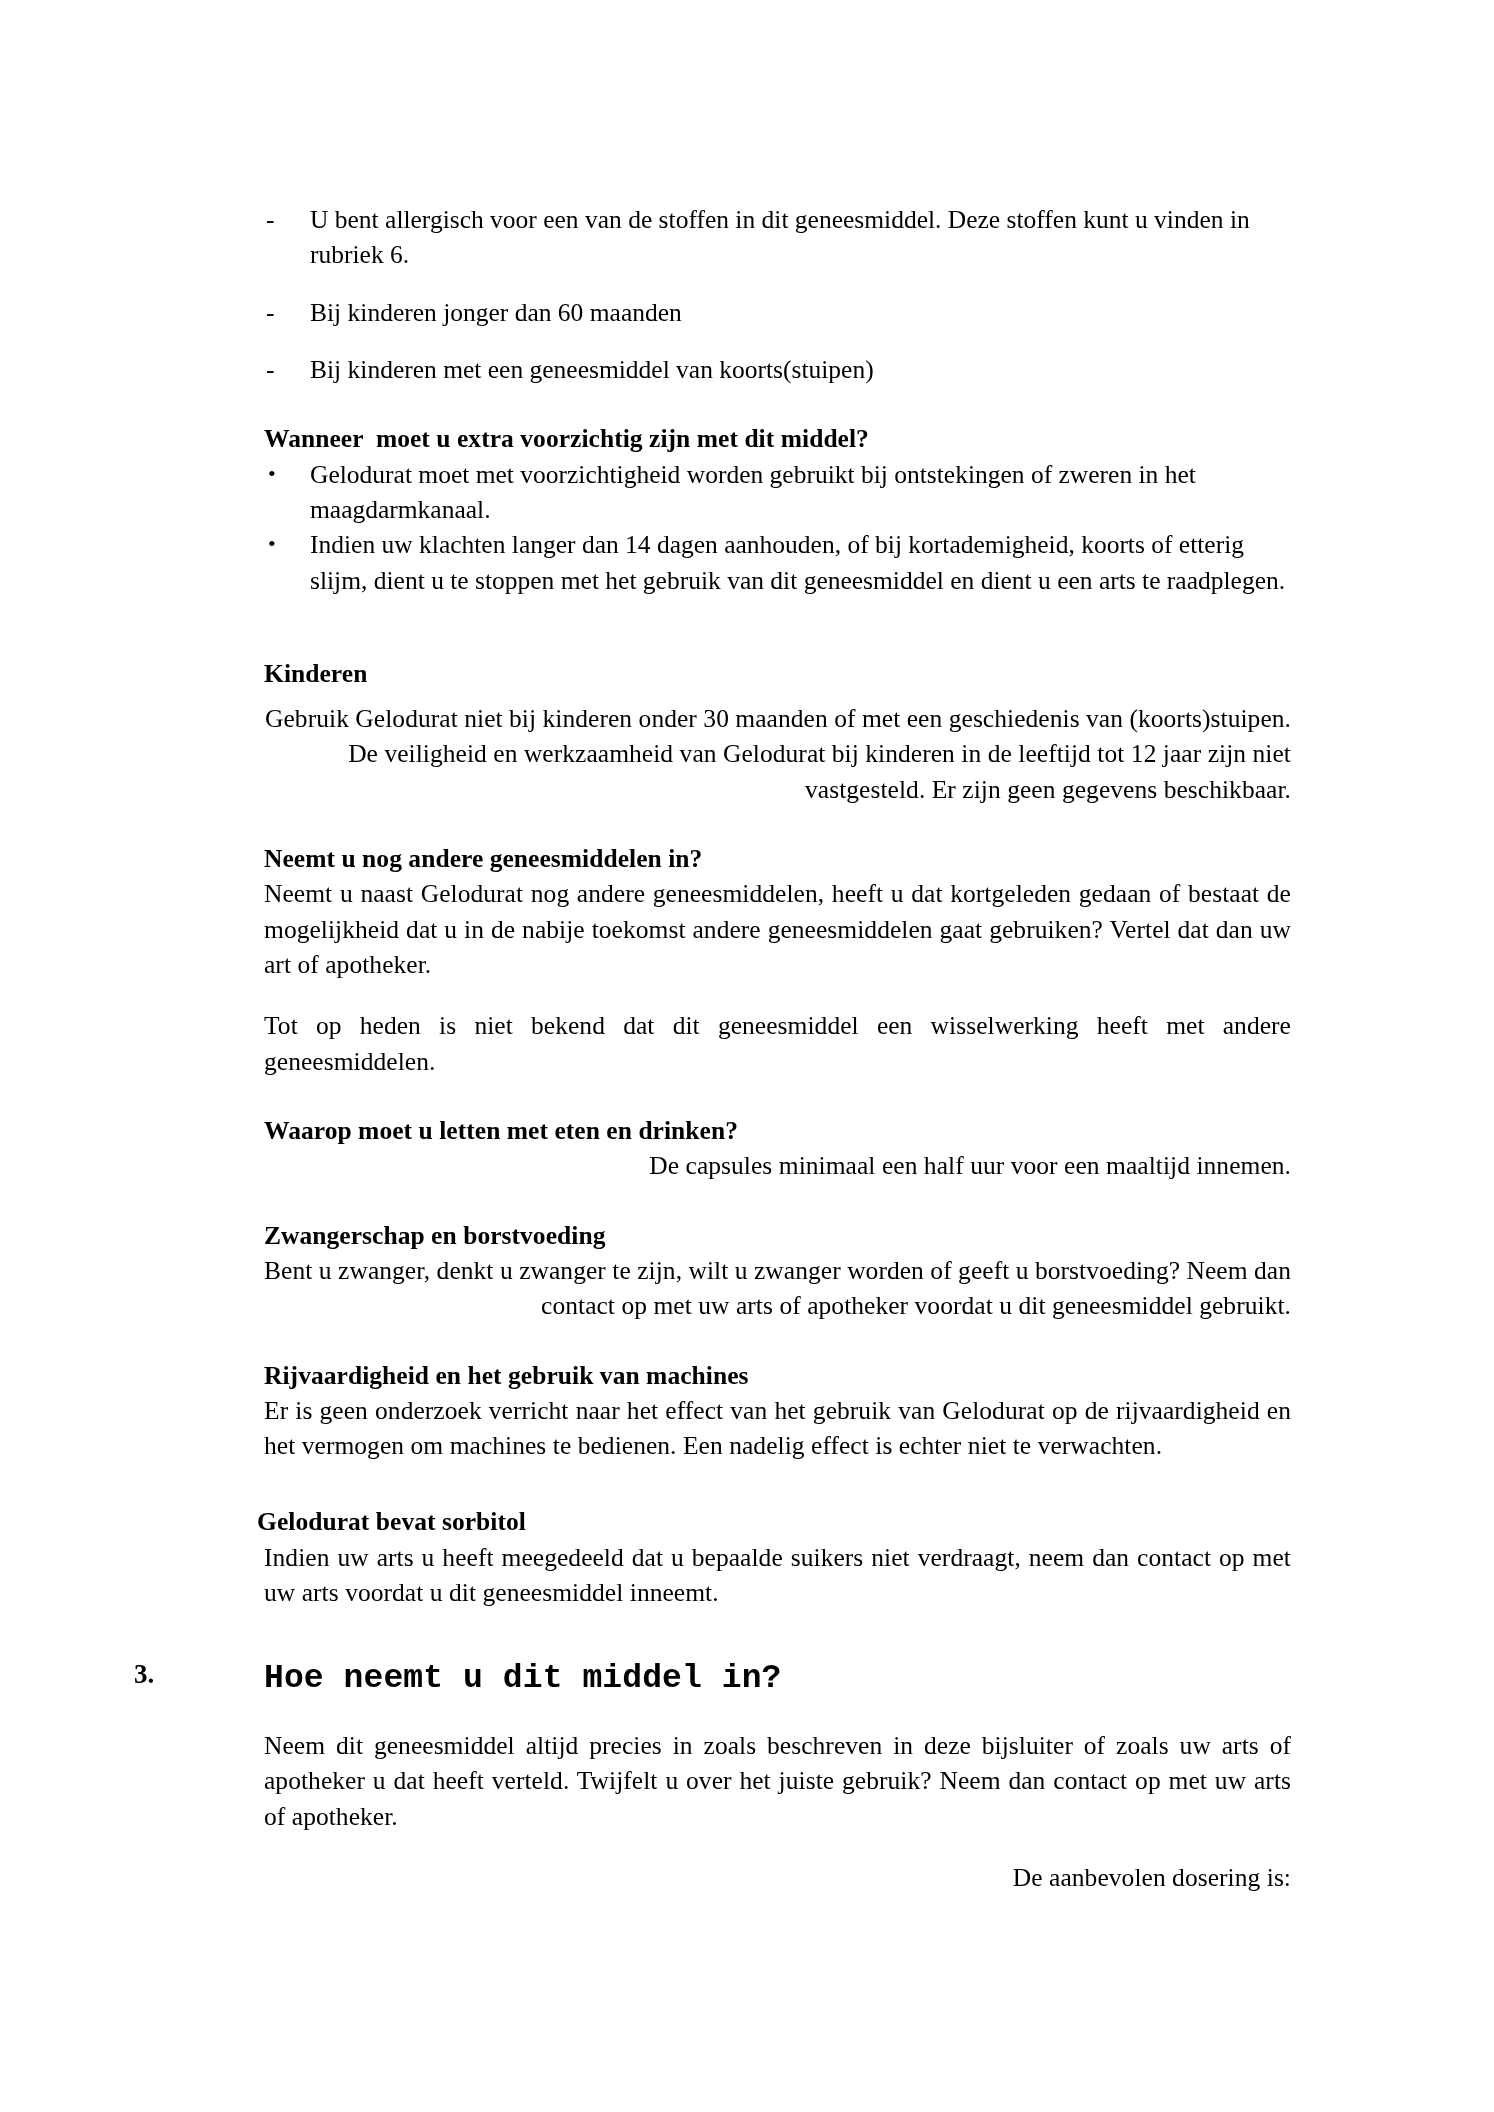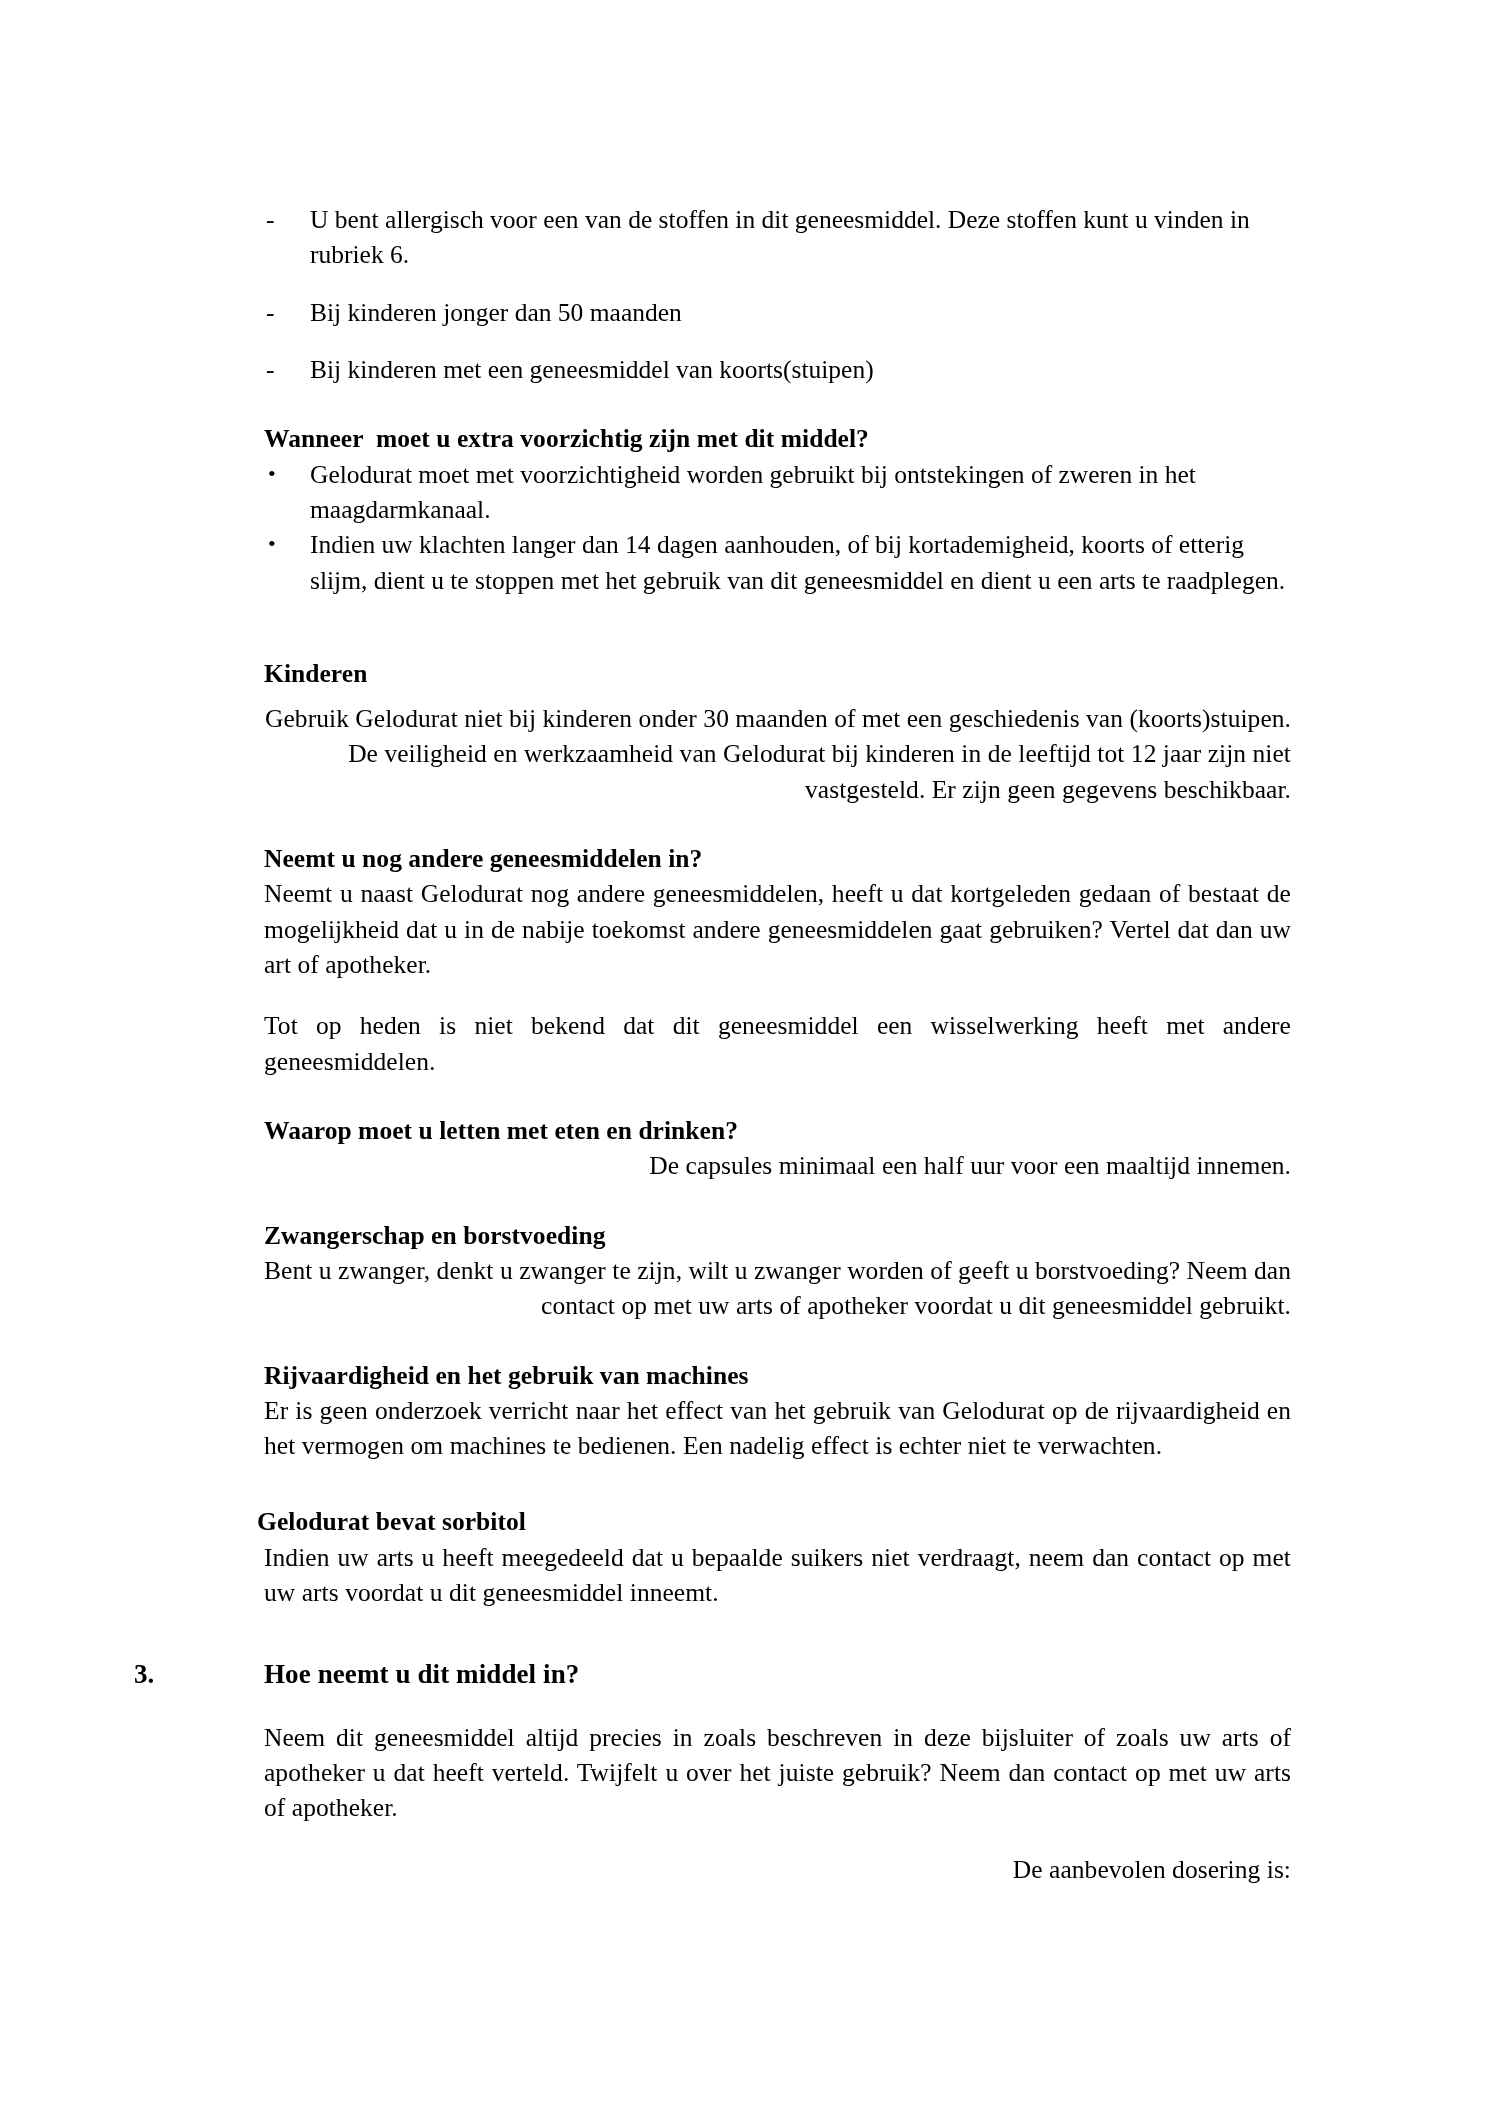--- a/index.html
+++ b/index.html
@@ -101,42 +101,43 @@
   }
   .section-number {
     position: absolute;
     left: -130px;
     top: 0;
     font-size: 27px;
     font-weight: bold;
     line-height: 1.385;
   }
   .section-title {
-    font-size: 27px;
+    font-size: 33px;
     font-weight: bold;
     line-height: 1.385;
     letter-spacing: 0.1px;
+    font-family: Liberation Mono, monospace;
   }
   .outdent-sm { margin-left: -7px; margin-top: 7px; }
   .nowrapish { white-space: pre-wrap; }
 </style>
 </head>
 <body>
 
 <div class="page">
   <div class="content">
 
     <ul class="dash-list">
       <li class="dash-item">
         <span class="dash-marker">-</span>
         <span>U bent allergisch voor een van de stoffen in dit geneesmiddel. Deze stoffen kunt u vinden in rubriek 6.</span>
       </li>
       <li class="dash-item">
         <span class="dash-marker">-</span>
-        <span>Bij kinderen jonger dan 50 maanden</span>
+        <span>Bij kinderen jonger dan 60 maanden</span>
       </li>
       <li class="dash-item">
         <span class="dash-marker">-</span>
         <span>Bij kinderen met een geneesmiddel van koorts(stuipen)</span>
       </li>
     </ul>
 
     <div class="gap-lg"></div>
 
     <div class="heading nowrapish">Wanneer  moet u extra voorzichtig zijn met dit middel?</div>

